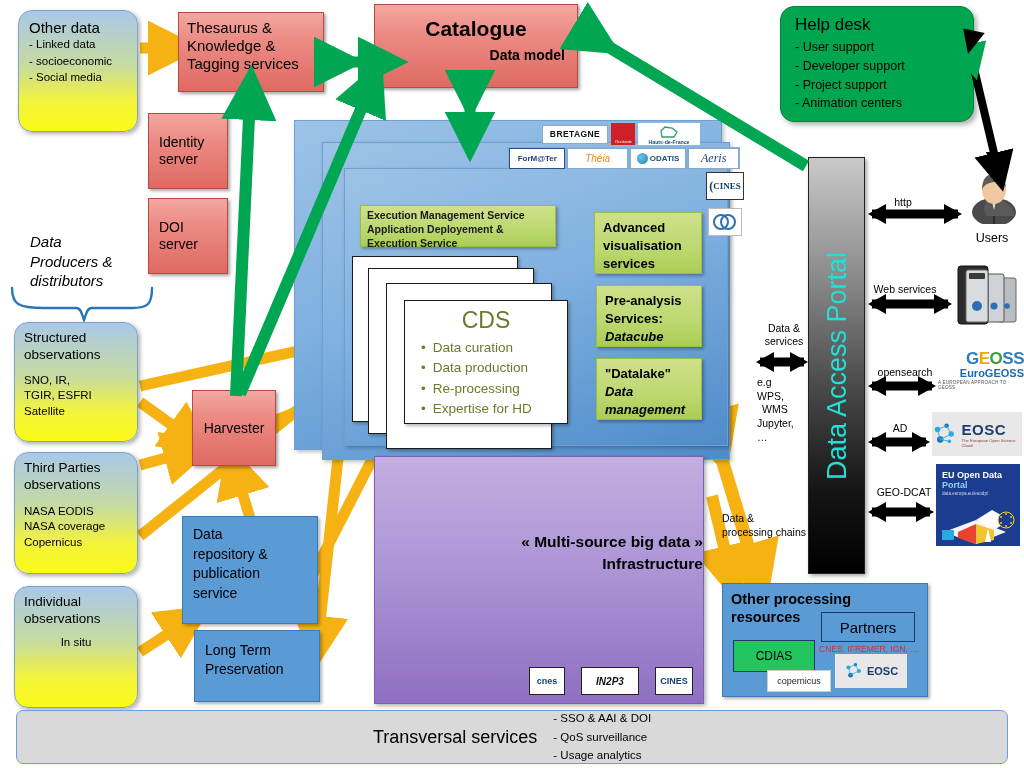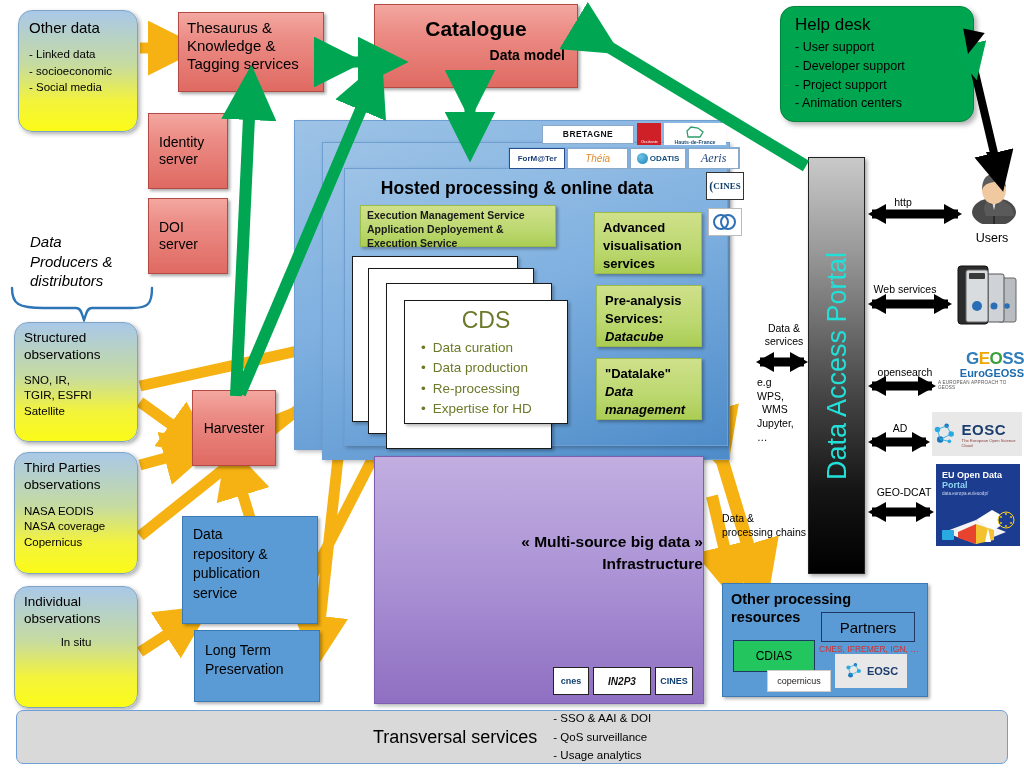--- a/index.html
+++ b/index.html
@@ -109,21 +109,21 @@
       <line x1="716" y1="440" x2="756" y2="572" stroke="#f5b212" stroke-width="13" marker-start="url(#oh)" marker-end="url(#oh)"></line>
     </g>
 
     <g>
       <line x1="712" y1="496" x2="730" y2="572" stroke="#f5b212" stroke-width="12" marker-end="url(#oh)"></line>
     </g>
   </svg>
 
   <div class="abs ybox" style="left:18px;top:10px;width:120px;height:122px;padding:8px 10px;z-index:10">
     <div style="font-size:15px;">Other data</div>
-    <div style="margin-top:10px;font-size:11.5px;line-height:1.45">
+    <div style="font-size:11.5px;line-height:1.45">
       <div>- Linked data</div>
       <div>- socioeconomic</div>
       <div>- Social media</div>
     </div>
   </div>
 
   <div class="abs rbox" style="left:178px;top:12px;width:146px;height:80px;padding:6px 8px;z-index:10">
     <div style="font-size:15px;line-height:1.2">
       <div>Thesaurus &amp;</div>
       <div>Knowledge &amp;</div>
@@ -220,21 +220,21 @@
       <div>- Project support</div>
       <div>- Animation centers</div>
     </div>
   </div>
 
   <div class="abs panel" style="left:294px;top:120px;width:428px;height:330px;z-index:5"></div>
   <div class="abs panel" style="left:322px;top:142px;width:408px;height:318px;z-index:6"></div>
   <div class="abs panel" style="left:344px;top:168px;width:384px;height:278px;z-index:7"></div>
 
   <div class="abs" style="left:542px;top:122px;width:196px;height:24px;z-index:9;display:flex;gap:3px;align-items:center">
-    <div class="abs" style="position:relative;background:#fff;border:1px solid #8aa8c8;width:92px;height:19px;
+    <div class="abs" style="position:relative;background:#fff;border:1px solid #8aa8c8;width:66px;height:19px;
          display:flex;align-items:center;justify-content:center;font-size:8.5px;font-weight:bold;letter-spacing:.4px;color:#111">BRETAGNE</div>
     <div style="background:#cf2027;width:24px;height:21px;display:flex;align-items:flex-end;justify-content:center;
          font-size:4.5px;color:#fff;padding-bottom:1px;overflow:hidden">
       <span style="transform:scale(.9);white-space:nowrap">Occitanie</span>
     </div>
     <div style="width:62px;height:22px;display:flex;flex-direction:column;align-items:center;justify-content:flex-end;
          background:#fff">
       <svg width="20" height="13" viewBox="0 0 20 13">
           <path d="M3,11 L2,5 L6,1 L13,2 L18,6 L15,11 Z" fill="none" stroke="#2c9c6a" stroke-width="1.3"></path>
         </svg>
@@ -249,21 +249,20 @@
          justify-content:center;font-size:10px;color:#e08b2a;font-style:italic">Théia</div>
     <div style="background:#fff;border:1px solid #8aa8c8;width:56px;height:19px;display:flex;align-items:center;
          justify-content:center;gap:2px">
       <span style="width:11px;height:11px;border-radius:50%;background:radial-gradient(circle at 35% 35%,#6fc4e8,#1a7fb8);display:inline-block"></span>
       <span style="font-size:8px;font-weight:bold;color:#14507e">ODATIS</span>
     </div>
     <div style="background:#fff;border:1px solid #8aa8c8;width:50px;height:19px;display:flex;align-items:center;
          justify-content:center;font-size:12px;font-style:italic;color:#1b3f7a;font-family:'Liberation Serif',serif">Aeris</div>
   </div>
 
-  <div class="abs" style="left:352px;top:178px;width:330px;text-align:center;font-size:17.5px;font-weight:bold;z-index:11">Hosted processing &amp; online data</div>
 
   <div class="abs" style="left:706px;top:172px;width:38px;height:28px;background:#fff;border:1px solid #333;z-index:11;
               display:flex;align-items:center;justify-content:center;font-size:9px;font-weight:bold;color:#12406e;
               font-family:'Liberation Serif',serif">
     <span style="font-size:12px;color:#12406e">(</span>
       <span>CINES</span>
   </div>
 
   <div class="abs greenbox" style="left:360px;top:205px;width:196px;height:42px;padding:3px 6px;z-index:11;font-size:10.5px;line-height:1.32;color:#1a1a1a">
     <div>Execution Management Service</div>
@@ -308,21 +307,21 @@
     <div class="it">management</div>
   </div>
 
   <div class="abs" style="left:374px;top:456px;width:330px;height:248px;z-index:10;
               background:linear-gradient(to bottom,#c2aee0 0%,#ad95d6 45%,#8f6fc2 100%);
               border:1px solid #7d5fae;box-shadow:2px 2px 4px rgba(0,0,0,.3)">
     <div style="margin-top:74px;text-align:right;font-size:15.5px;font-weight:bold;line-height:1.45">
       <div>« Multi-source big data »</div>
       <div>Infrastructure</div>
     </div>
-    <div style="position:absolute;right:10px;bottom:8px;display:flex;gap:4px;align-items:flex-start">
+    <div style="position:absolute;right:10px;bottom:8px;display:flex;gap:16px;align-items:flex-start">
       <div style="background:#fff;border:1px solid #222;width:34px;height:26px;display:flex;align-items:center;
            justify-content:center;font-size:9px;font-weight:bold;color:#12406e">cnes</div>
       <div style="background:#fff;border:1px solid #222;width:56px;height:26px;display:flex;align-items:center;
            justify-content:center;font-size:10px;font-weight:bold;font-style:italic;color:#111">IN2P3</div>
       <div style="background:#fff;border:1px solid #222;width:36px;height:26px;display:flex;align-items:center;
            justify-content:center;font-size:9px;font-weight:bold;color:#12406e">CINES</div>
     </div>
   </div>
 
   <div class="abs" style="left:808px;top:157px;width:57px;height:417px;z-index:15;

